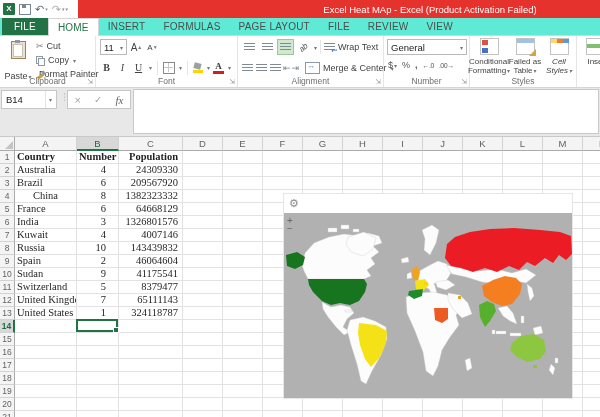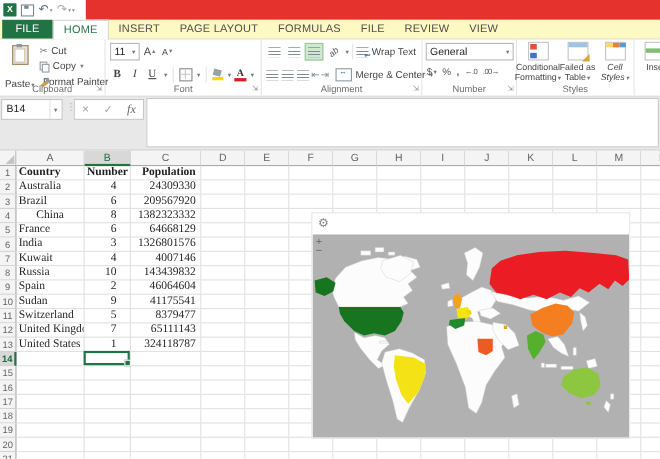--- a/index.html
+++ b/index.html
@@ -13,21 +13,21 @@
   .appicon{width:12px;height:12px;background:#217346;color:#fff;font-size:8px;font-weight:bold;text-align:center;line-height:12px;border-radius:1px;}
   .saveicon{width:10px;height:9px;border:1px solid #7b8794;position:relative;}
   .saveicon:after{content:"";position:absolute;left:2px;top:0;width:4px;height:3px;background:#7b8794;}
   .uicon{font-size:11px;line-height:10px;color:#5b6770;}
   .uicon.dim{color:#a6abb0;}
   .ddtiny{font-size:5px;color:#8a8f94;margin-left:-3px;}
   #titlered{left:78px;top:0;width:522px;height:18px;background:#e5322c;}
   #titletext{left:260px;top:0;width:340px;height:18px;color:#fff;font-size:9.5px;display:flex;align-items:center;justify-content:center;white-space:nowrap;}
 
   
-  #tabrow{left:0;top:18px;width:600px;height:18px;background:#fef9c3;border-bottom:1px solid #d5d5d5;display:flex;align-items:stretch;}
+  #tabrow{left:0;top:18px;width:600px;height:18px;background:#5eead4;border-bottom:1px solid #d5d5d5;display:flex;align-items:stretch;}
   .tab{padding:0 9px;display:flex;align-items:center;font-size:10px;color:#4d4d4d;letter-spacing:.2px;}
   .tab.file{background:#217346;color:#fff;margin-left:2px;padding:0 12px;}
   .tab.active{background:#fff;color:#217346;border:1px solid #d5d5d5;border-bottom:none;margin-bottom:-1px;position:relative;z-index:2;}
 
   
   #ribbon{left:0;top:36px;width:600px;height:52px;background:#fff;border-bottom:1px solid #d5d5d5;overflow:hidden;}
   .grp{position:absolute;top:0;height:51px;border-right:1px solid #e5e5e5;box-sizing:border-box;}
   .grp-label{position:absolute;bottom:1px;left:0;width:100%;text-align:center;font-size:8.5px;color:#6e6e6e;}
   .launcher{position:absolute;right:2px;bottom:2px;font-size:7px;color:#9a9a9a;line-height:7px;}
   .rrow{position:absolute;left:0;width:100%;display:flex;align-items:center;gap:3px;}
@@ -136,28 +136,29 @@
     <div id="qat" class="abs">
       <span class="appicon">X</span>
       <span class="saveicon"></span>
       <span class="uicon">↶</span>
         <span class="ddtiny">▾</span>
       <span class="uicon dim">↷</span>
         <span class="ddtiny">▾</span>
       <span class="ddtiny">▾</span>
     </div>
     <div id="titlered" class="abs"></div>
+    <div id="titletext" class="abs">Excel Heat MAp -  Excel (Product Activation Failed)</div>
   </div>
 
   <div id="tabrow" class="abs">
     <div class="tab file">FILE</div>
     <div class="tab active">HOME</div>
     <div class="tab">INSERT</div>
+    <div class="tab">FORMULAS</div>
     <div class="tab">PAGE LAYOUT</div>
-    <div class="tab">FORMULAS</div>
     <div class="tab">FILE</div>
     <div class="tab">REVIEW</div>
     <div class="tab">VIEW</div>
   </div>
 
   <div id="ribbon" class="abs">
 
     <div class="grp" style="left:0;width:96px;">
       <div class="paste-btn">
         <span class="ic-clip"></span>

